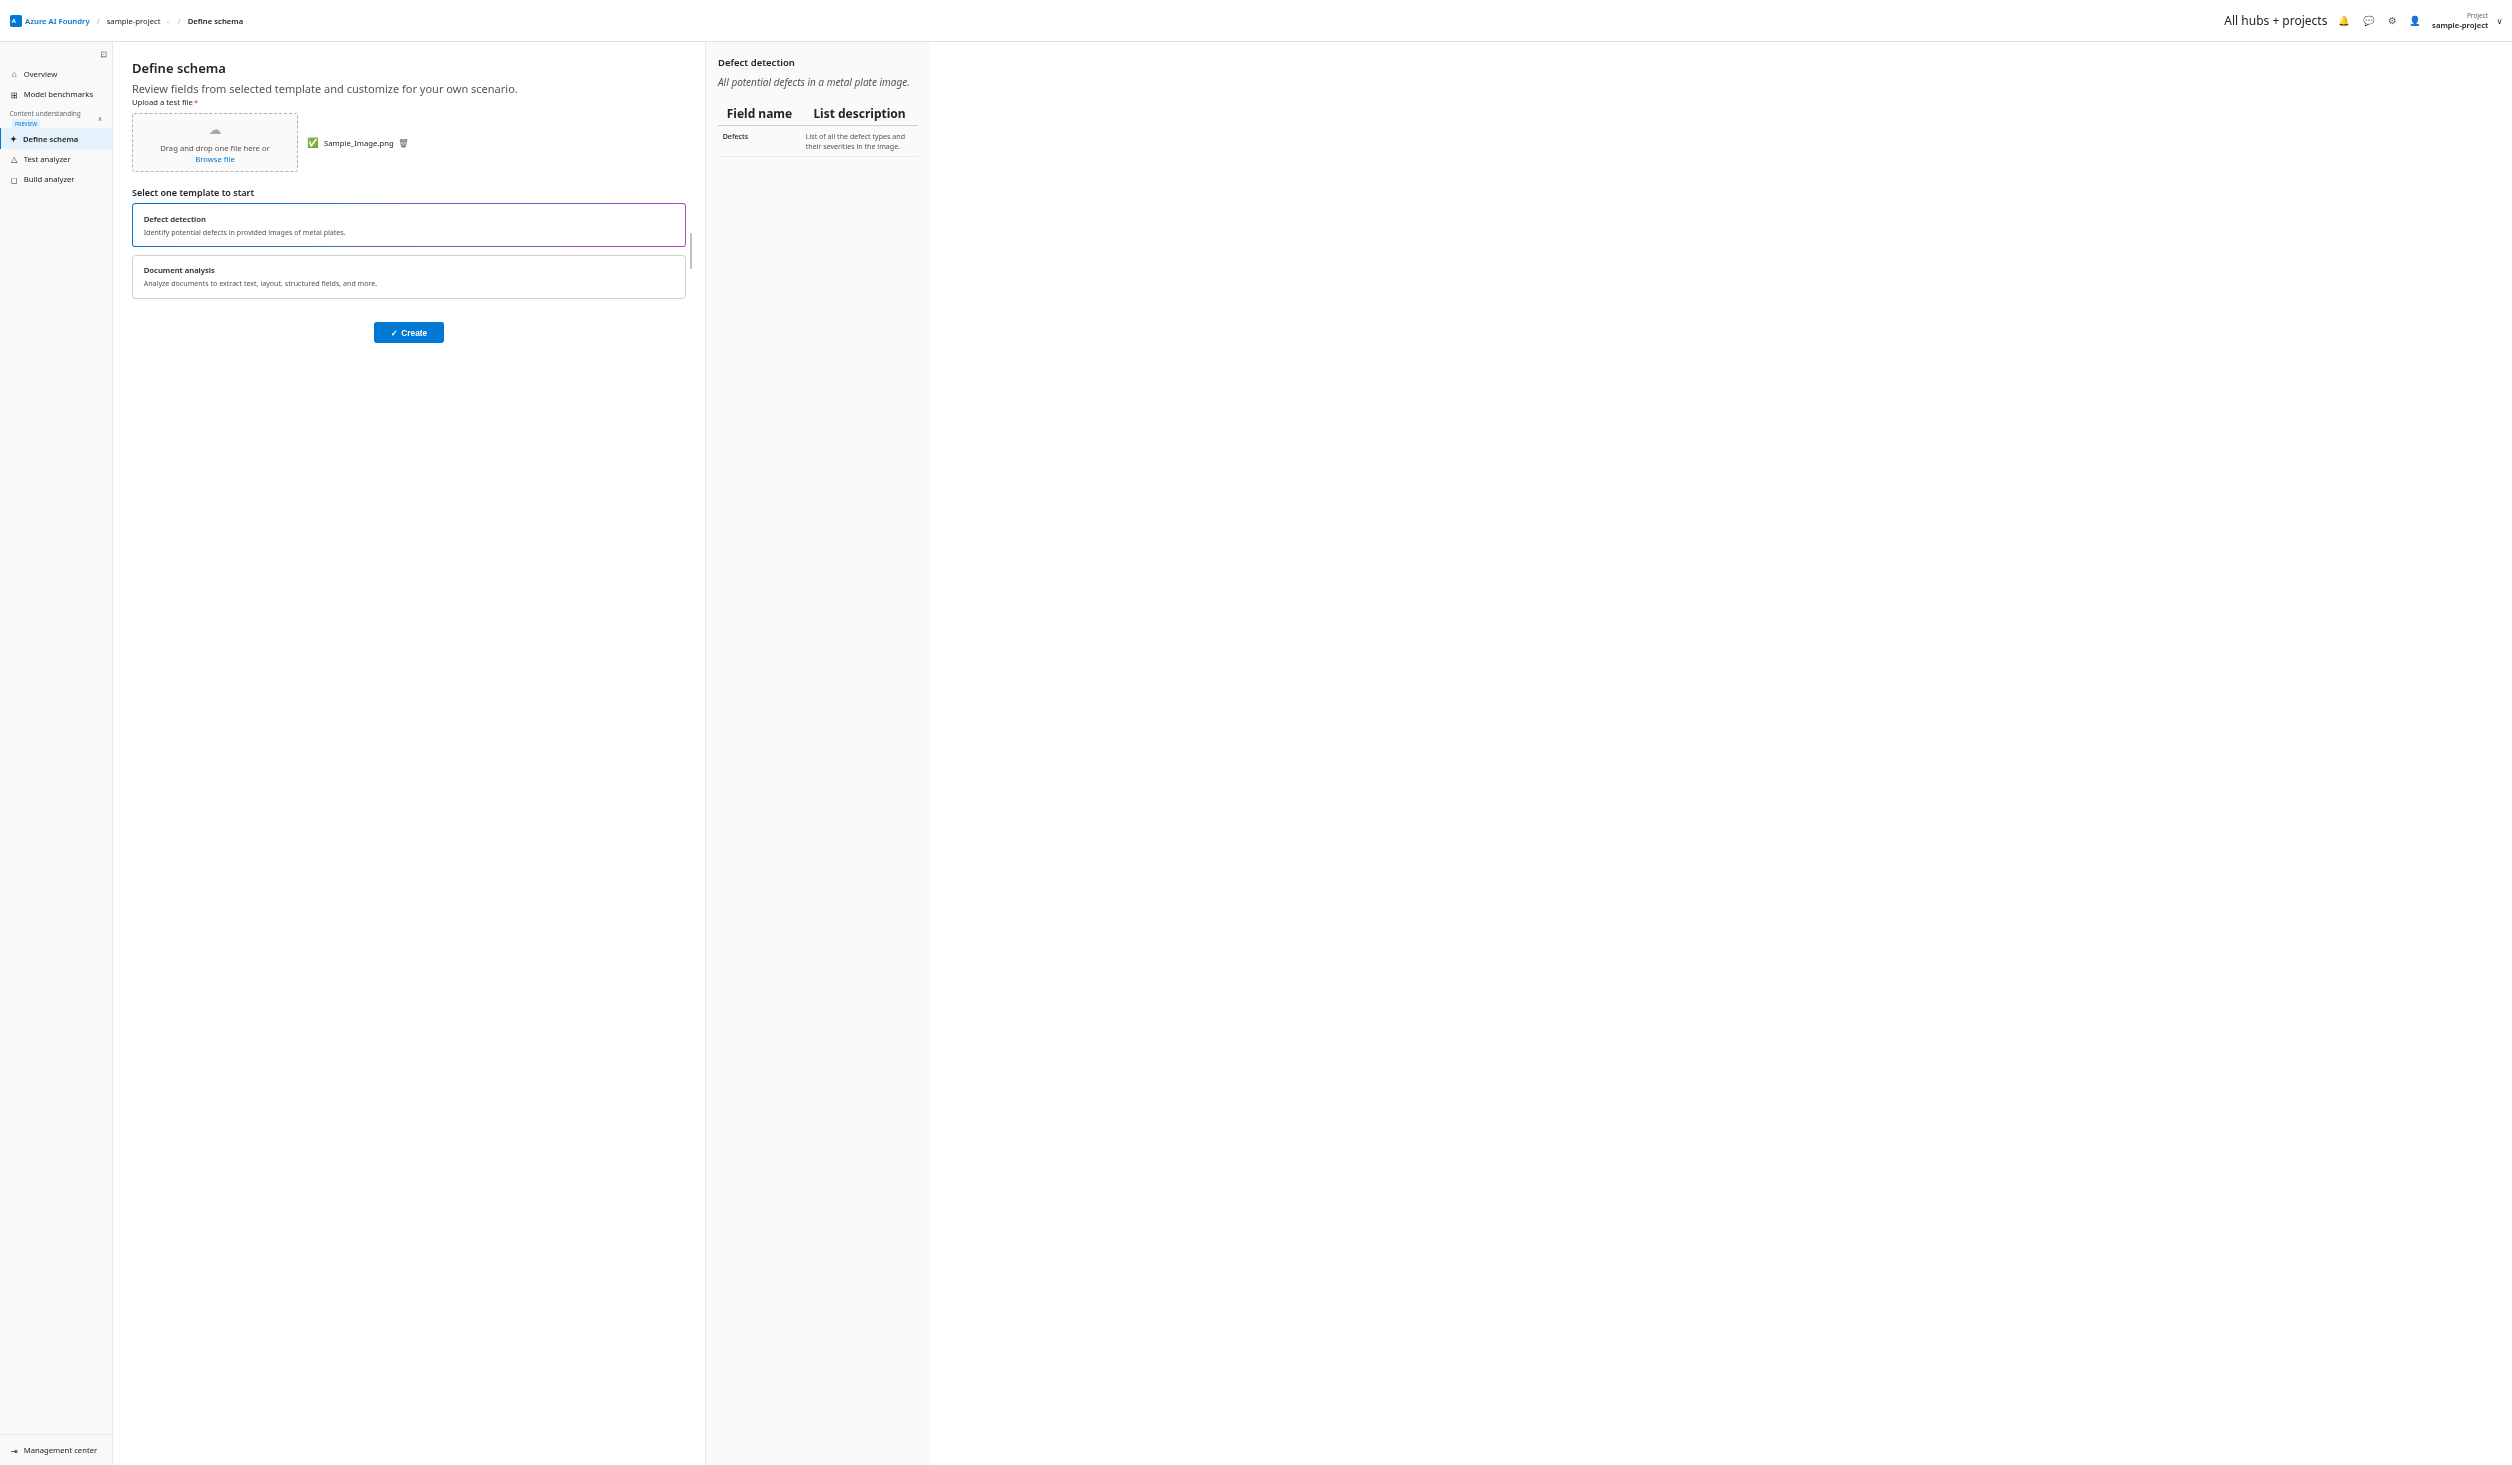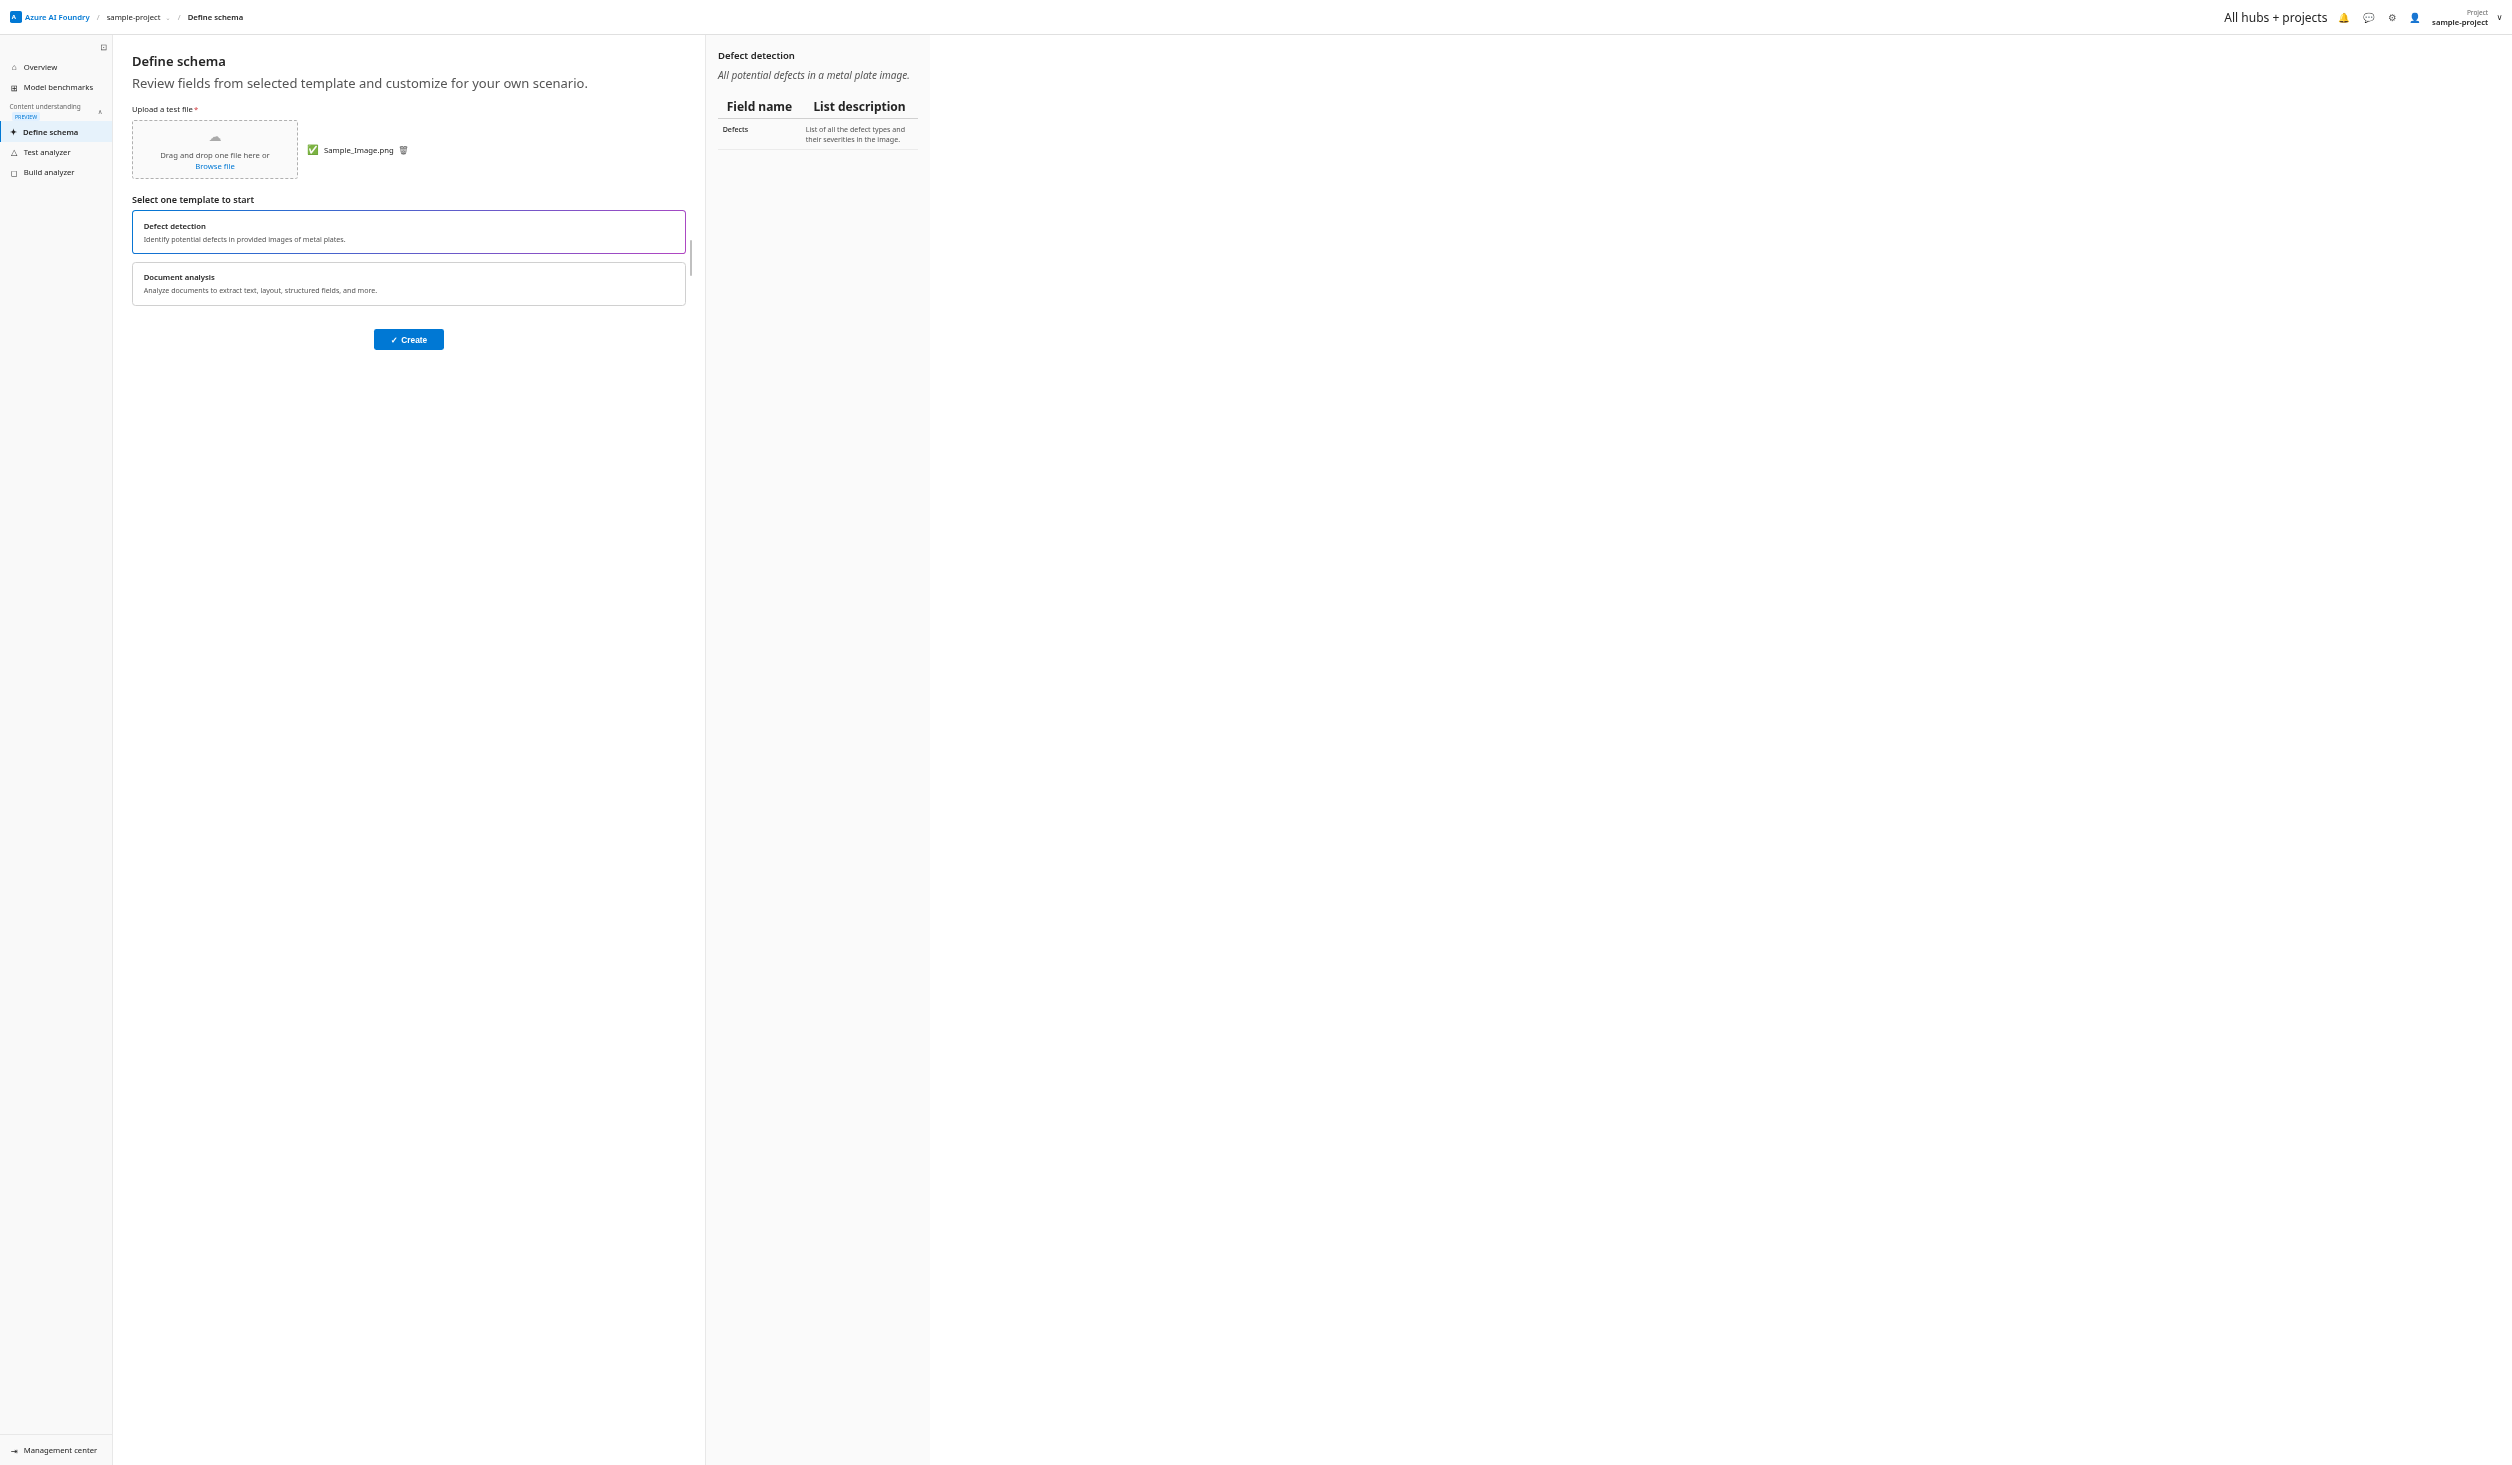--- a/index.html
+++ b/index.html
@@ -1,21 +1,21 @@
 <!DOCTYPE html>
 <html style="font-size:9.5px"><head>
   <meta charset="utf-8">
   <style>
     * { box-sizing: border-box; margin: 0; padding: 0; }
     body { font-family: 'Segoe UI', system-ui, sans-serif; font-size: 7.7px; background: #f5f5f5; color: #242424; height: 100vh; display: flex; flex-direction: column; }
 
     
     .topnav {
       display: flex; align-items: center; background: #fff; border-bottom: 0.6px solid #e0e0e0;
-      padding: 0 9.5px; height: 35px; flex-shrink: 0; gap: 4.7px;
+      padding: 0 9.5px; height: 42px; flex-shrink: 0; gap: 4.7px;
     }
     .topnav-brand { display: flex; align-items: center; gap: 3.6px; font-weight: 600; font-size: 7.7px; color: #0078d4; white-space: nowrap; }
     .topnav-brand svg { width: 12px; height: 12px; }
     .topnav-sep { color: #aaa; margin: 0 2.4px; }
     .topnav-link { color: #242424; font-size: 7.7px; }
     .topnav-link.active { font-weight: 600; }
     .topnav-chevron { color: #aaa; font-size: 6.5px; }
     .topnav-right { margin-left: auto; display: flex; align-items: center; gap: 8.3px; }
     .topnav-hubs { font-size: 12px; color: #242424; }
     .topnav-icon-btn { background: none; border: none; cursor: pointer; color: #555; font-size: 9.5px; padding: 2.4px; }
@@ -42,21 +42,21 @@
     .sidebar-item.active { background: #e6f2fb; border-left: 1.8px solid #0078d4; font-weight: 600; padding-left: 7.7px; }
     .sidebar-item .icon { font-size: 8.3px; width: 9.5px; text-align: center; }
     .sidebar-section { padding: 4.7px 9.5px 1.2px; font-size: 6.5px; color: #666; display: flex; align-items: center; justify-content: center; }
     .sidebar-section-chevron { font-size: 6.5px; color: #666; }
     .sidebar-bottom { margin-top: auto; border-top: 0.6px solid #e8e8e8; padding-top: 4.7px; }
 
     
     .content { flex: 1; overflow-y: auto; background: #fff; display: flex; }
     .content-main { flex: 1; padding: 16.6px 19px; max-width: 592px; }
     .page-title { font-size: 13px; font-weight: 600; margin-bottom: 4.7px; color: #242424; }
-    .page-subtitle { font-size: 13px; color: #555; margin-bottom: 12px; }
+    .page-subtitle { font-size: 11px; color: #555; margin-bottom: 1px; }
 
     .section-label { font-size: 7.7px; color: #242424; margin-bottom: 6px; }
     .required-star { color: #d13438; margin-left: 1.2px; }
 
     
     .upload-row { display: flex; align-items: center; gap: 9.5px; margin-bottom: 14.2px; }
     .upload-dropzone {
       border: 0.9px dashed #b0b0b0; border-radius: 2.4px; width: 166px; height: 59px;
       display: flex; flex-direction: column; align-items: center; justify-content: center;
       color: #555; background: #fafafa; cursor: pointer; gap: 2.4px;

